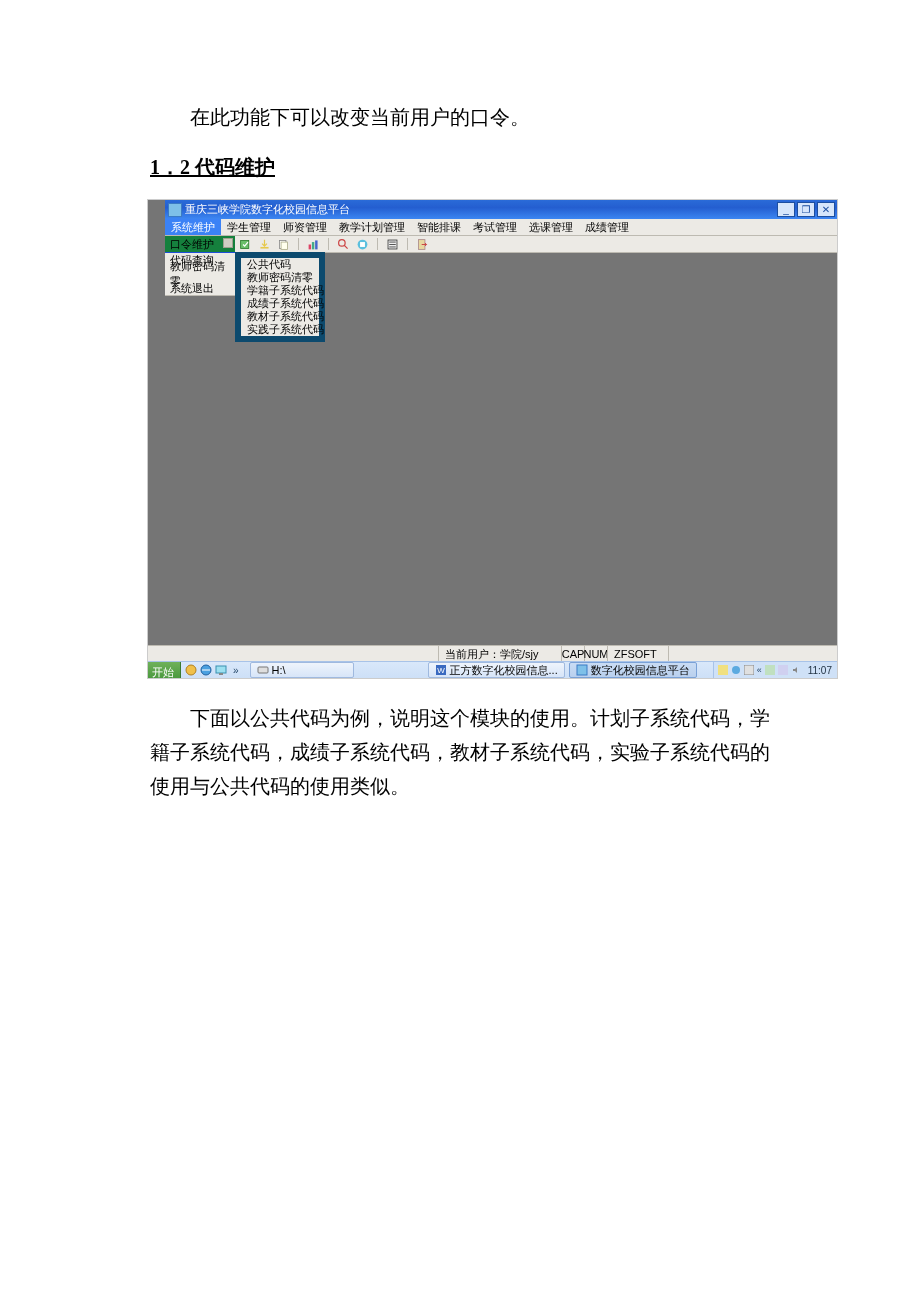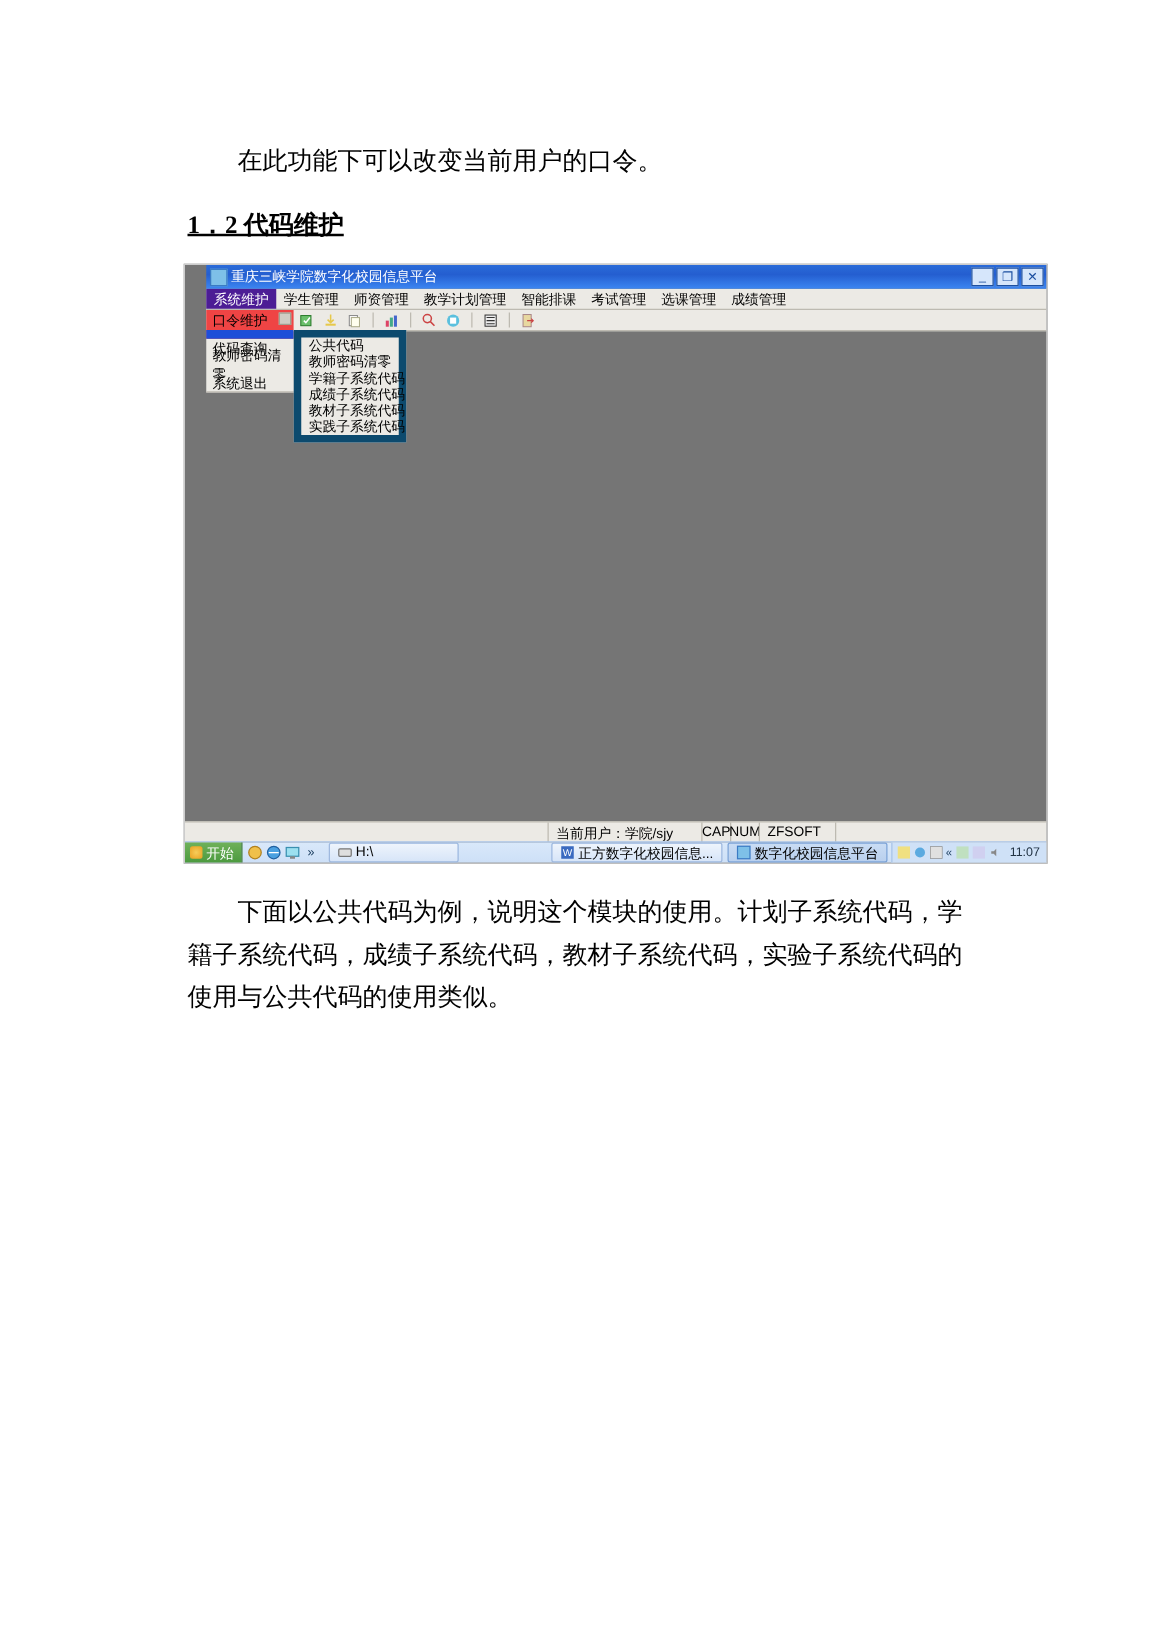--- a/index.html
+++ b/index.html
@@ -9,21 +9,21 @@
     width: 920px;
   }
   .page {
     padding: 100px 150px 60px 150px;
     box-sizing: border-box;
   }
   .para {
     font-size: 20px;
     line-height: 1.7;
     text-indent: 2em;
-    margin: 12px 0 20px 0;
+    margin: 0 0 20px 0;
     color: #000;
     text-align: justify;
   }
   .heading {
     font-size: 20px;
     font-weight: bold;
     text-align: left;
     margin: 10px 0 18px 0;
     text-decoration: underline;
   }
@@ -90,43 +90,43 @@
     font-size: 11px;
   }
   .menubar .menu-item {
     padding: 1px 6px 0 6px;
     color: #000;
     display: flex;
     align-items: center;
     white-space: nowrap;
   }
   .menubar .menu-item.active {
-    background: #4c1d95;
+    background: #3b82f6;
     color: #fff;
   }
 
   
   .panels {
     position: relative;
     height: 80px; 
   }
 
   .left-panel {
     position: absolute;
     left: 0; top: 0;
     width: 70px;
     background: #eceae5;
     border-right: 1px solid #bdbab1;
     border-bottom: 1px solid #bdbab1;
     font-size: 11px;
   }
   .left-header {
     height: 15px;
-    background: #ef4444;
-    border-bottom: 7px solid #1d4ed8;
+    background: #15803d;
+    border-bottom: 1px solid #1d4ed8;
     padding: 1px 0 0 5px;
     position: relative;
   }
   .left-header::after {
     content: "";
     position: absolute;
     right: 2px; top: 2px;
     width: 10px; height: 10px;
     background: #d0cdc3;
     border: 1px solid #a0a090;
@@ -215,23 +215,24 @@
     display: flex;
     align-items: center;
     font-size: 11px;
   }
   .start-btn {
     height: 100%;
     background: linear-gradient(#6fb15a, #4c9a3f);
     color: #fff;
     padding: 0 6px 0 4px;
     display: flex;
-    align-items: center;
+    align-items: flex-end;
     gap: 3px;
     border-right: 1px solid #3b7a30;
+    flex-direction: column;
   }
   .start-orb {
     width: 10px; height: 10px;
     background: radial-gradient(#f7cd5a, #e9a020);
     border-radius: 2px;
   }
   .ql-icons {
     display: flex;
     align-items: center;
     gap: 3px;

